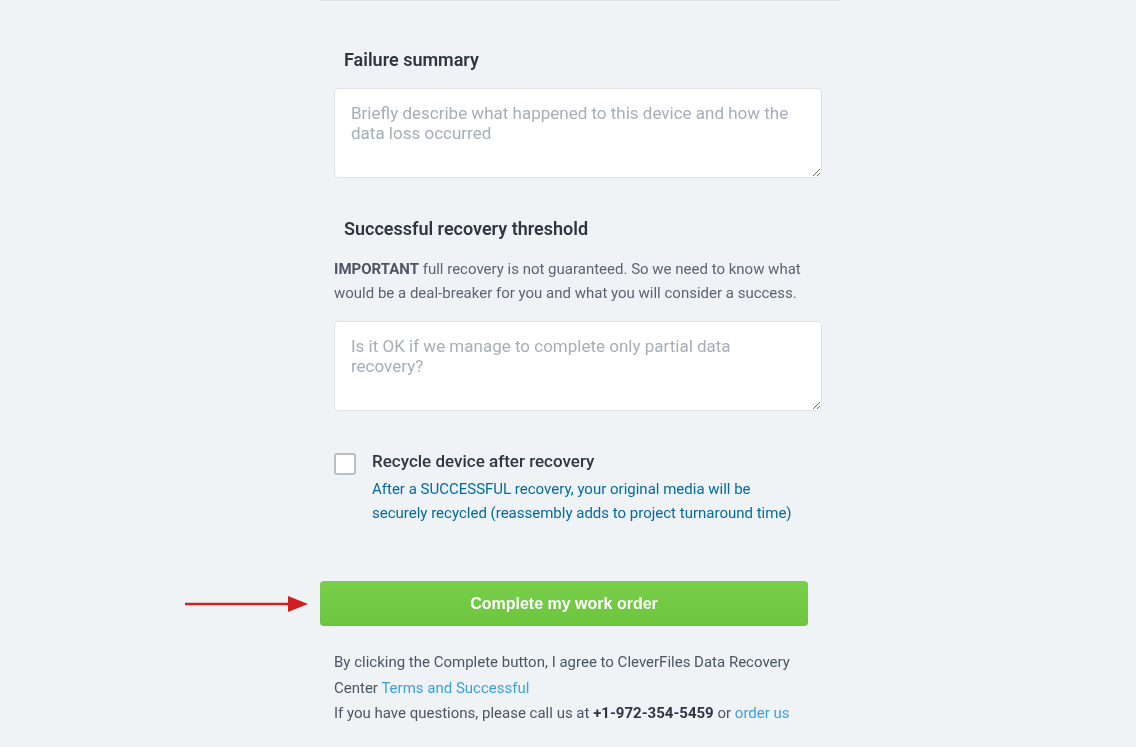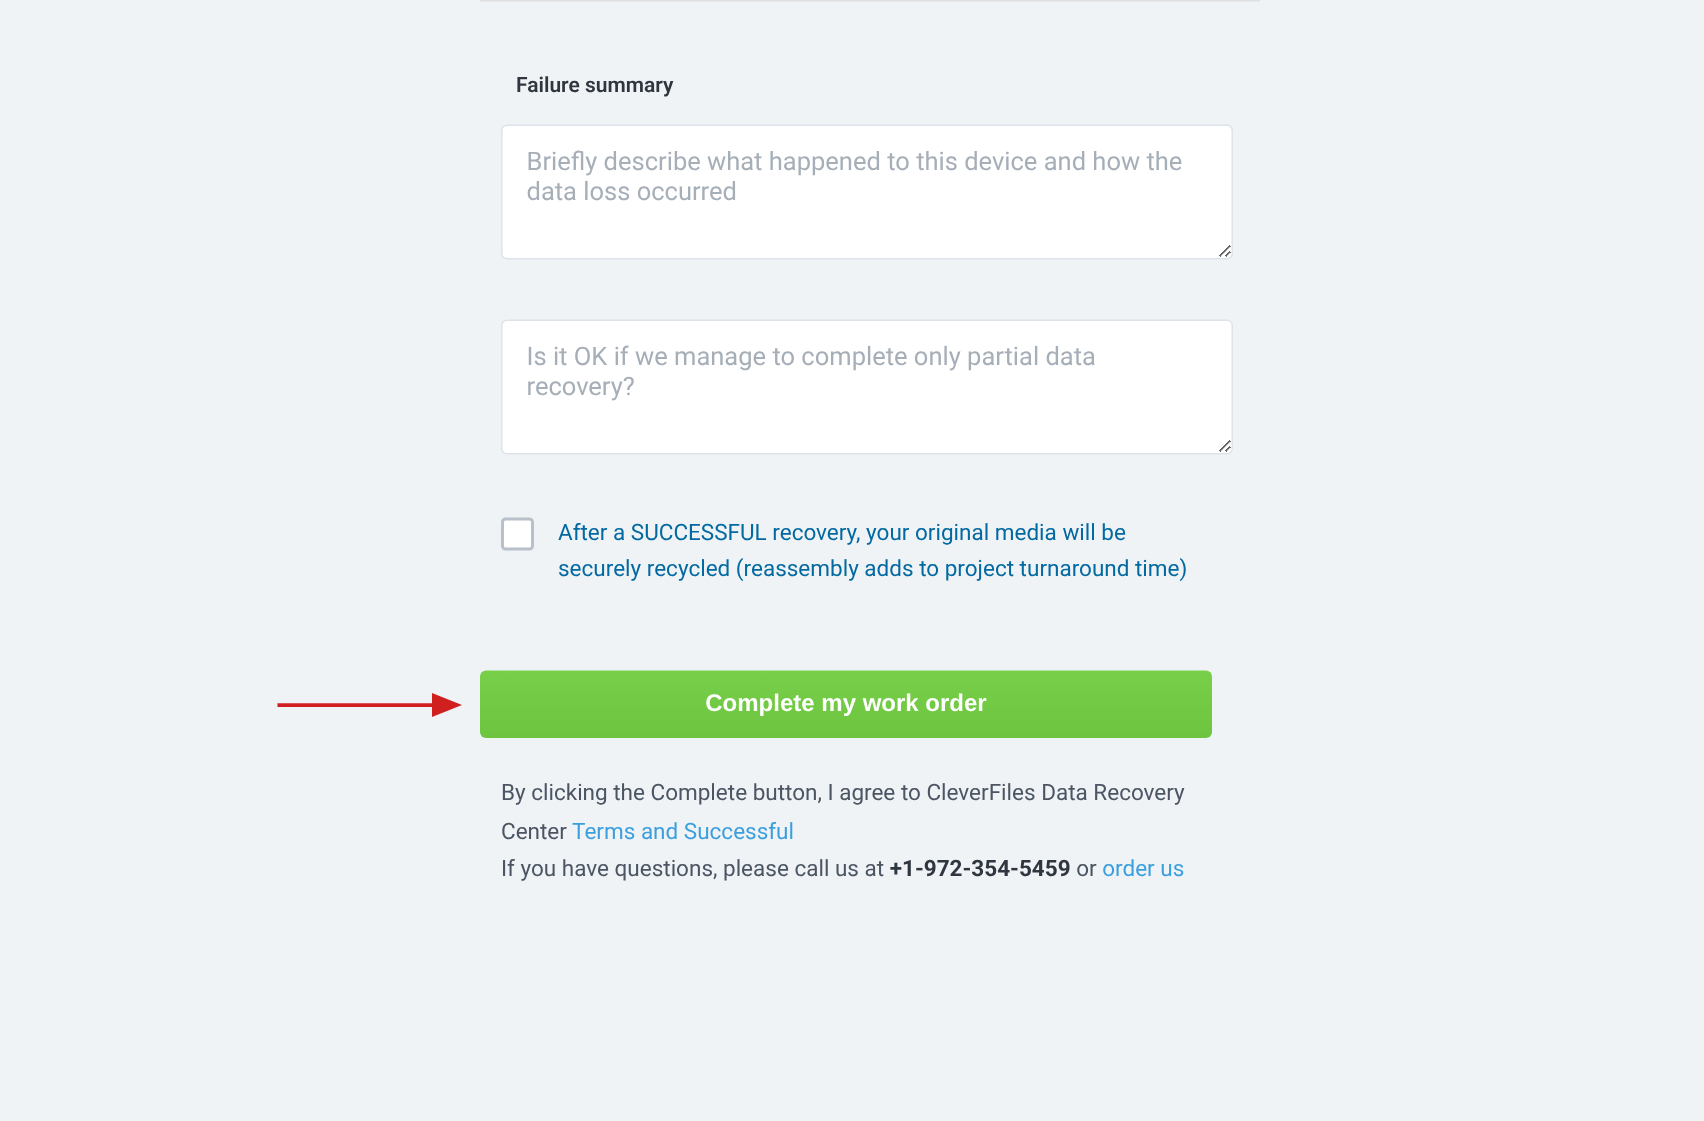--- a/index.html
+++ b/index.html
@@ -18,21 +18,21 @@
       width: 520px;
       margin-left: 320px;
       padding-top: 0;
     }
     .divider {
       border: none;
       border-top: 1px solid #e0e0e0;
       margin-bottom: 48px;
     }
     .section-label {
-      font-size: 14px;
+      font-size: 18px;
       font-weight: 600;
       color: #2f3640;
       margin-bottom: 18px;
       margin-left: 10px;
     }
     .textarea-field {
       width: 488px;
       min-height: 90px;
       padding: 14px 16px;
       border: 1px solid #dde3e9;
@@ -140,26 +140,31 @@
 
 <div class="container">
   <hr class="divider">
 
   <div class="section-block">
     <div class="section-label">Failure summary</div>
     <textarea class="textarea-field" placeholder="Briefly describe what happened to this device and how the data loss occurred" style=""></textarea>
   </div>
 
   <div class="section-block">
+    <div class="section-label">Successful recovery threshold</div>
+    <div class="important-note">
+      <strong>IMPORTANT</strong><span> full recovery is not guaranteed. So we need to know what would be a deal-breaker for you and what you will consider a success.</span>
+    </div>
     <textarea class="textarea-field" placeholder="Is it OK if we manage to complete only partial data recovery?" style=""></textarea>
   </div>
 
   <div class="checkbox-row">
     <div class="checkbox-box"></div>
     <div class="checkbox-content">
+      <div class="checkbox-label">Recycle device after recovery</div>
       <div class="checkbox-desc">After a SUCCESSFUL recovery, your original media will be securely recycled (reassembly adds to project turnaround time)</div>
     </div>
   </div>
 
   <div class="submit-row">
     <svg class="arrow" width="130" height="30" viewBox="0 0 130 30">
       <line x1="5" y1="15" x2="115" y2="15" stroke="#d01f1f" stroke-width="2.5"></line>
       <polygon points="128,15 108,7 108,23" fill="#d01f1f"></polygon>
     </svg>
     <button class="complete-button">Complete my work order</button>

